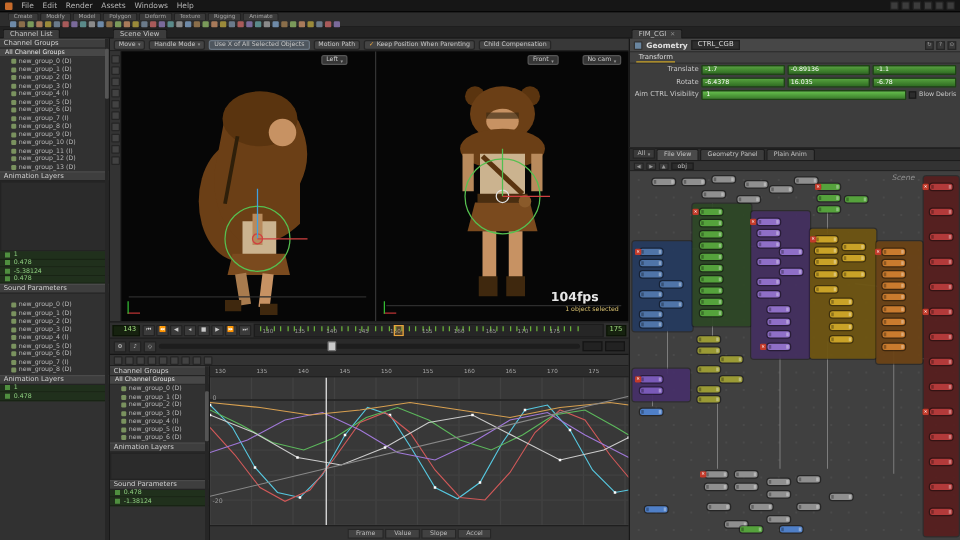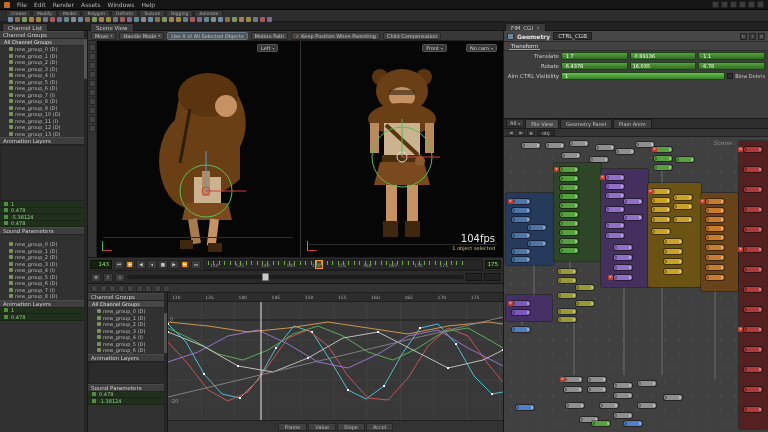--- a/index.html
+++ b/index.html
@@ -40,21 +40,21 @@
   #vpToolbar{position:absolute;left:0;top:0;width:415px;height:10px;background:#383838;border-bottom:1px solid #202020;display:flex;align-items:center;gap:3px;padding:0 3px;}
   .vpbtn{background:#444;border:1px solid #262626;border-radius:2px;padding:0 3px;height:8px;display:flex;align-items:center;gap:2px;font-size:5px;color:#c5c5c5;white-space:nowrap;}
   .caret{font-size:4px;color:#999;}
   .vpPill{background:#4e565e;border-color:#6a7682;}
   .chk{color:#e8a33d;font-size:5px;}
   #vpSideBar{position:absolute;left:0;top:10px;width:9px;bottom:26px;background:#333;border-right:1px solid #222;display:flex;flex-direction:column;align-items:center;gap:2px;padding-top:3px;}
   .sideIcon{width:7px;height:7px;background:#424242;border:1px solid #252525;border-radius:1px;flex:none;}
   #vpCanvas{position:absolute;left:9px;top:10px;width:406px;height:216px;background:#060606;overflow:hidden;}
   .vdiv{position:absolute;left:203px;top:0;bottom:0;width:1px;background:#333;}
   .campill{position:absolute;background:rgba(60,60,60,.9);border:1px solid #555;border-radius:2px;color:#ccc;font-size:5px;height:8px;display:flex;align-items:center;padding:0 3px;gap:2px;}
-  .fps{position:absolute;right:8px;top:192px;font-size:10px;font-weight:normal;color:#e6e6e6;}
+  .fps{position:absolute;right:24px;top:192px;font-size:10px;font-weight:bold;color:#e6e6e6;}
   .selinfo{position:absolute;right:8px;top:204px;font-size:5px;color:#d8c070;}
   .gline{position:absolute;height:1px;background:#2d2d2d;}
   .gizmo{position:absolute;width:12px;height:12px;}
   .gizmo .gx{position:absolute;left:0;bottom:0;width:10px;height:1px;background:#b33;}
   .gizmo .gy{position:absolute;left:0;bottom:0;width:1px;height:10px;background:#3b3;}
 
   
   #playbar1{position:absolute;left:0;top:226px;width:415px;height:13px;background:#2f2f2f;border-top:1px solid #1b1b1b;display:flex;align-items:center;gap:2px;padding:0 2px;}
   #playbar2{position:absolute;left:0;top:239px;width:415px;height:13px;background:#2a2a2a;border-top:1px solid #1e1e1e;display:flex;align-items:center;gap:2px;padding:0 3px;}
   .ffield{width:22px;height:9px;background:#16220f;border:1px solid #0c1407;color:#9fdb7f;font-size:5.5px;display:flex;align-items:center;justify-content:flex-end;padding-right:2px;flex:none;}

